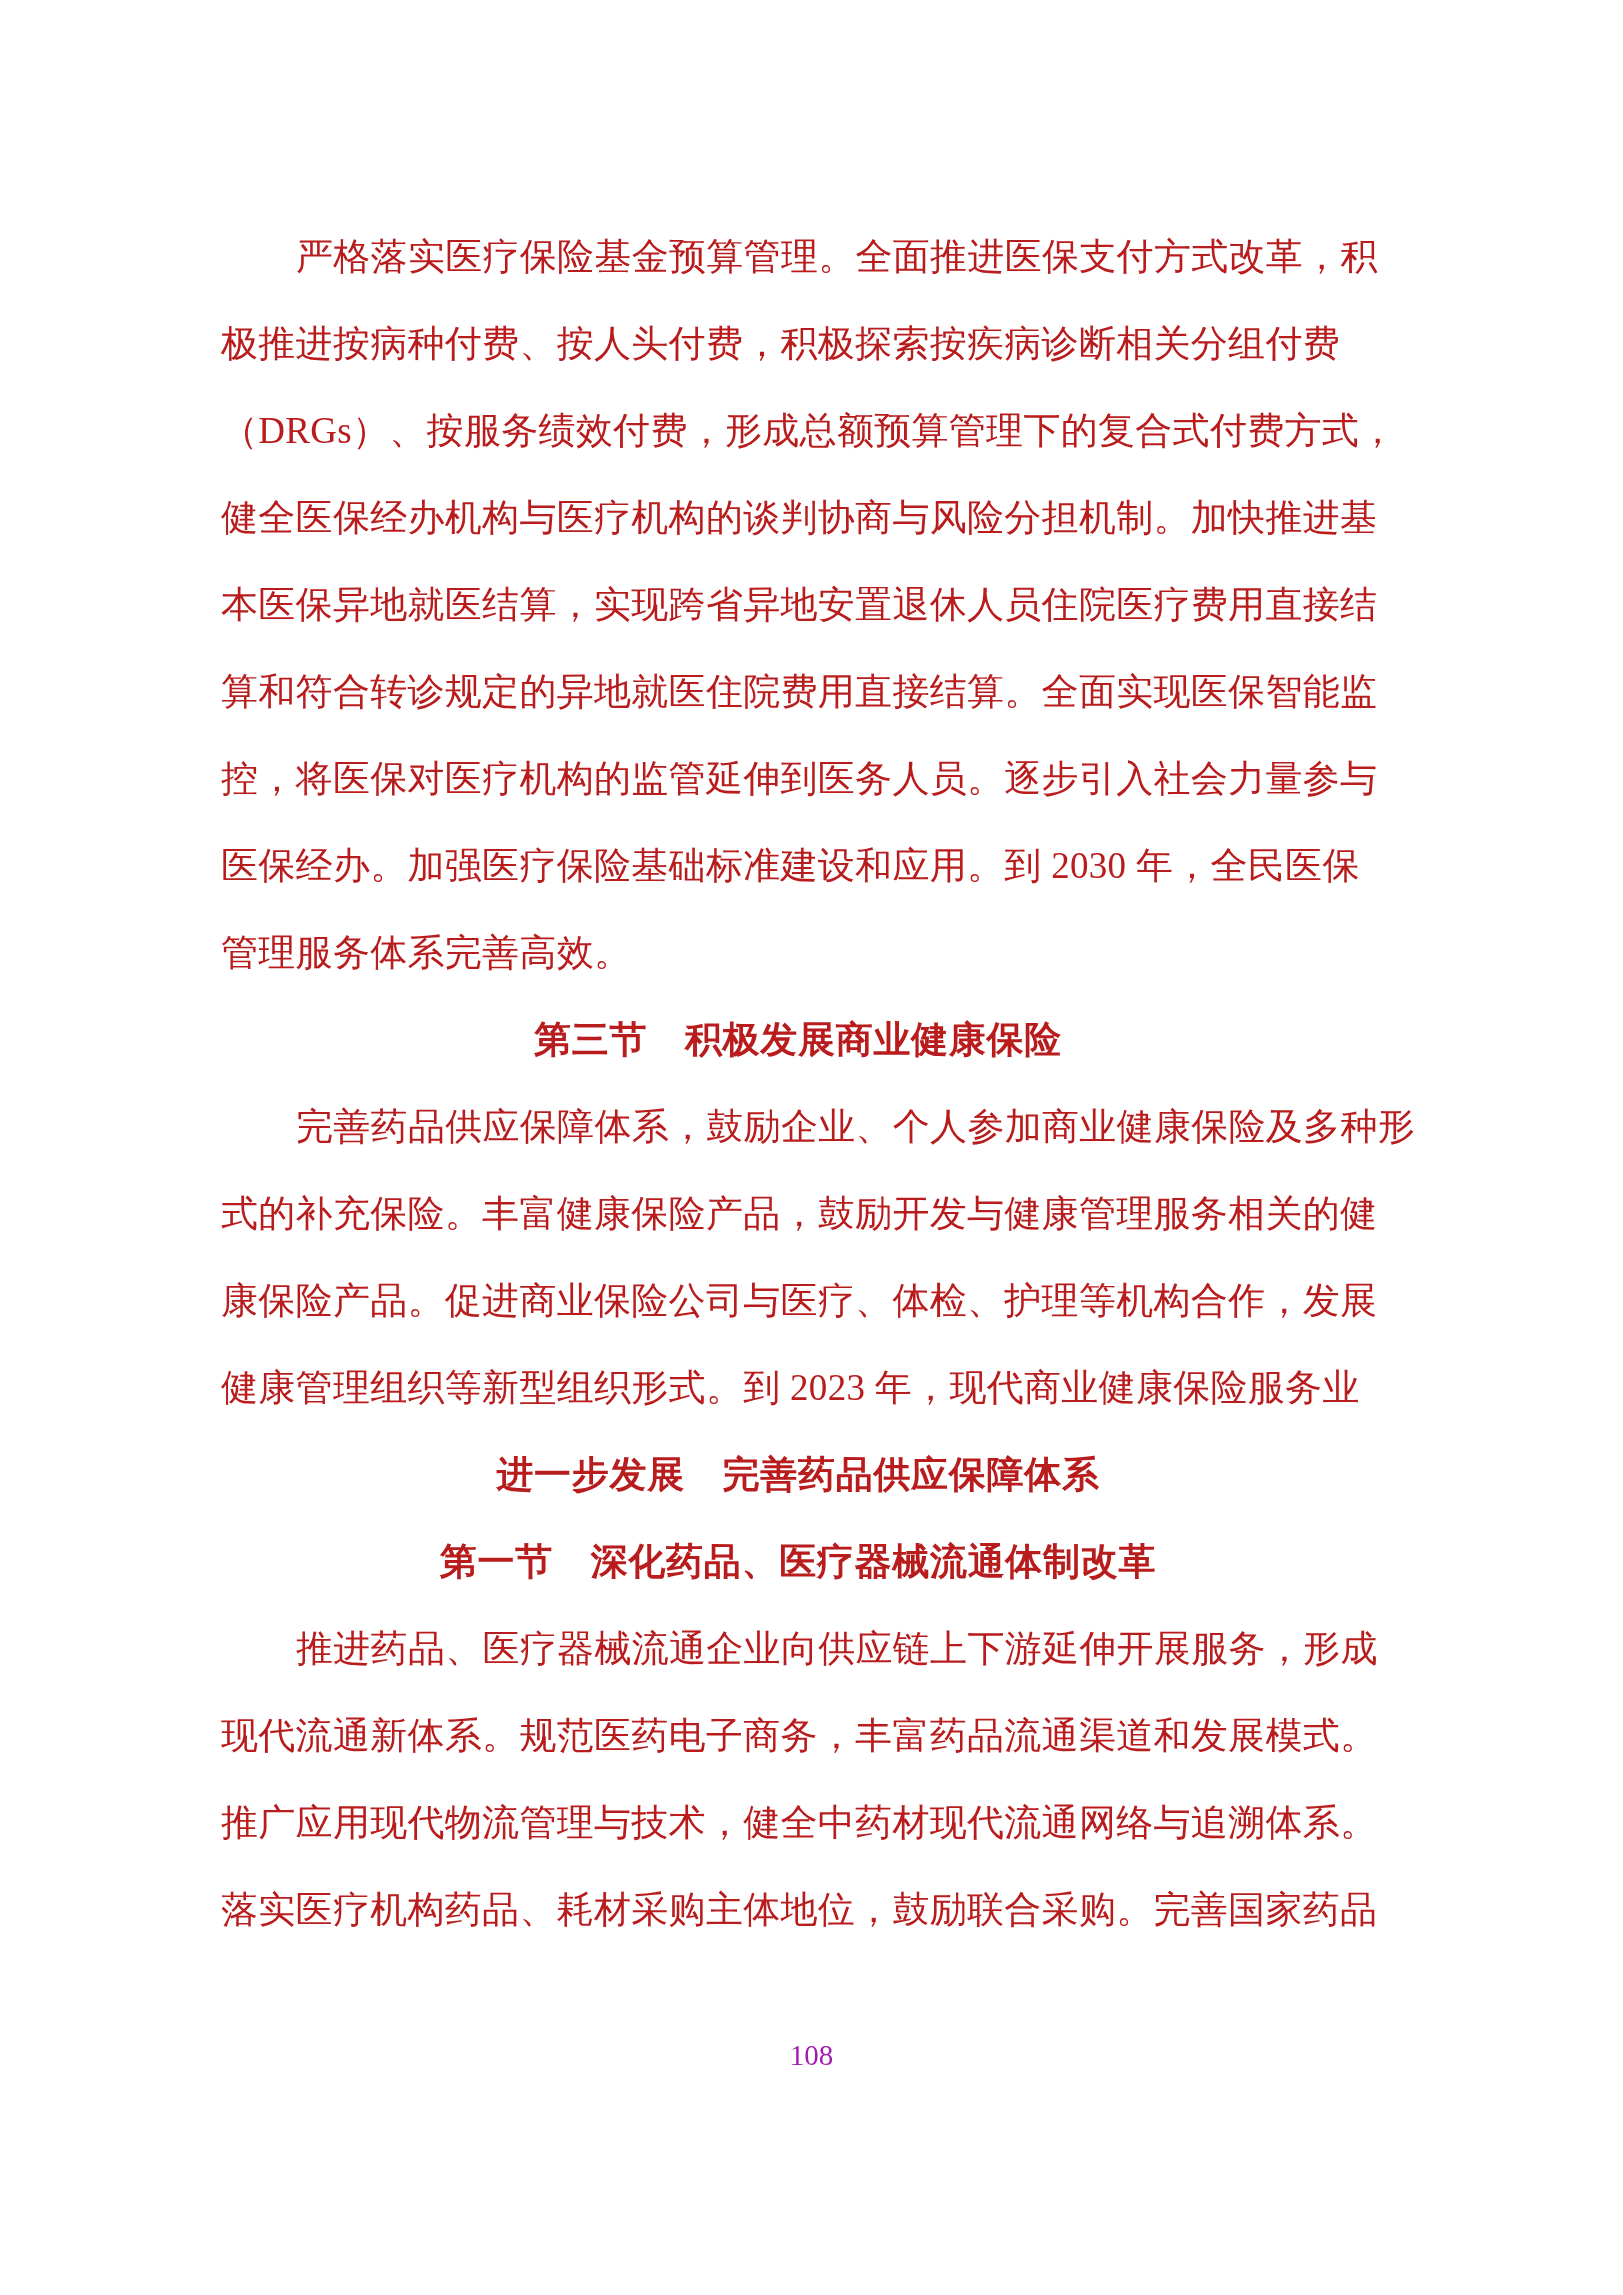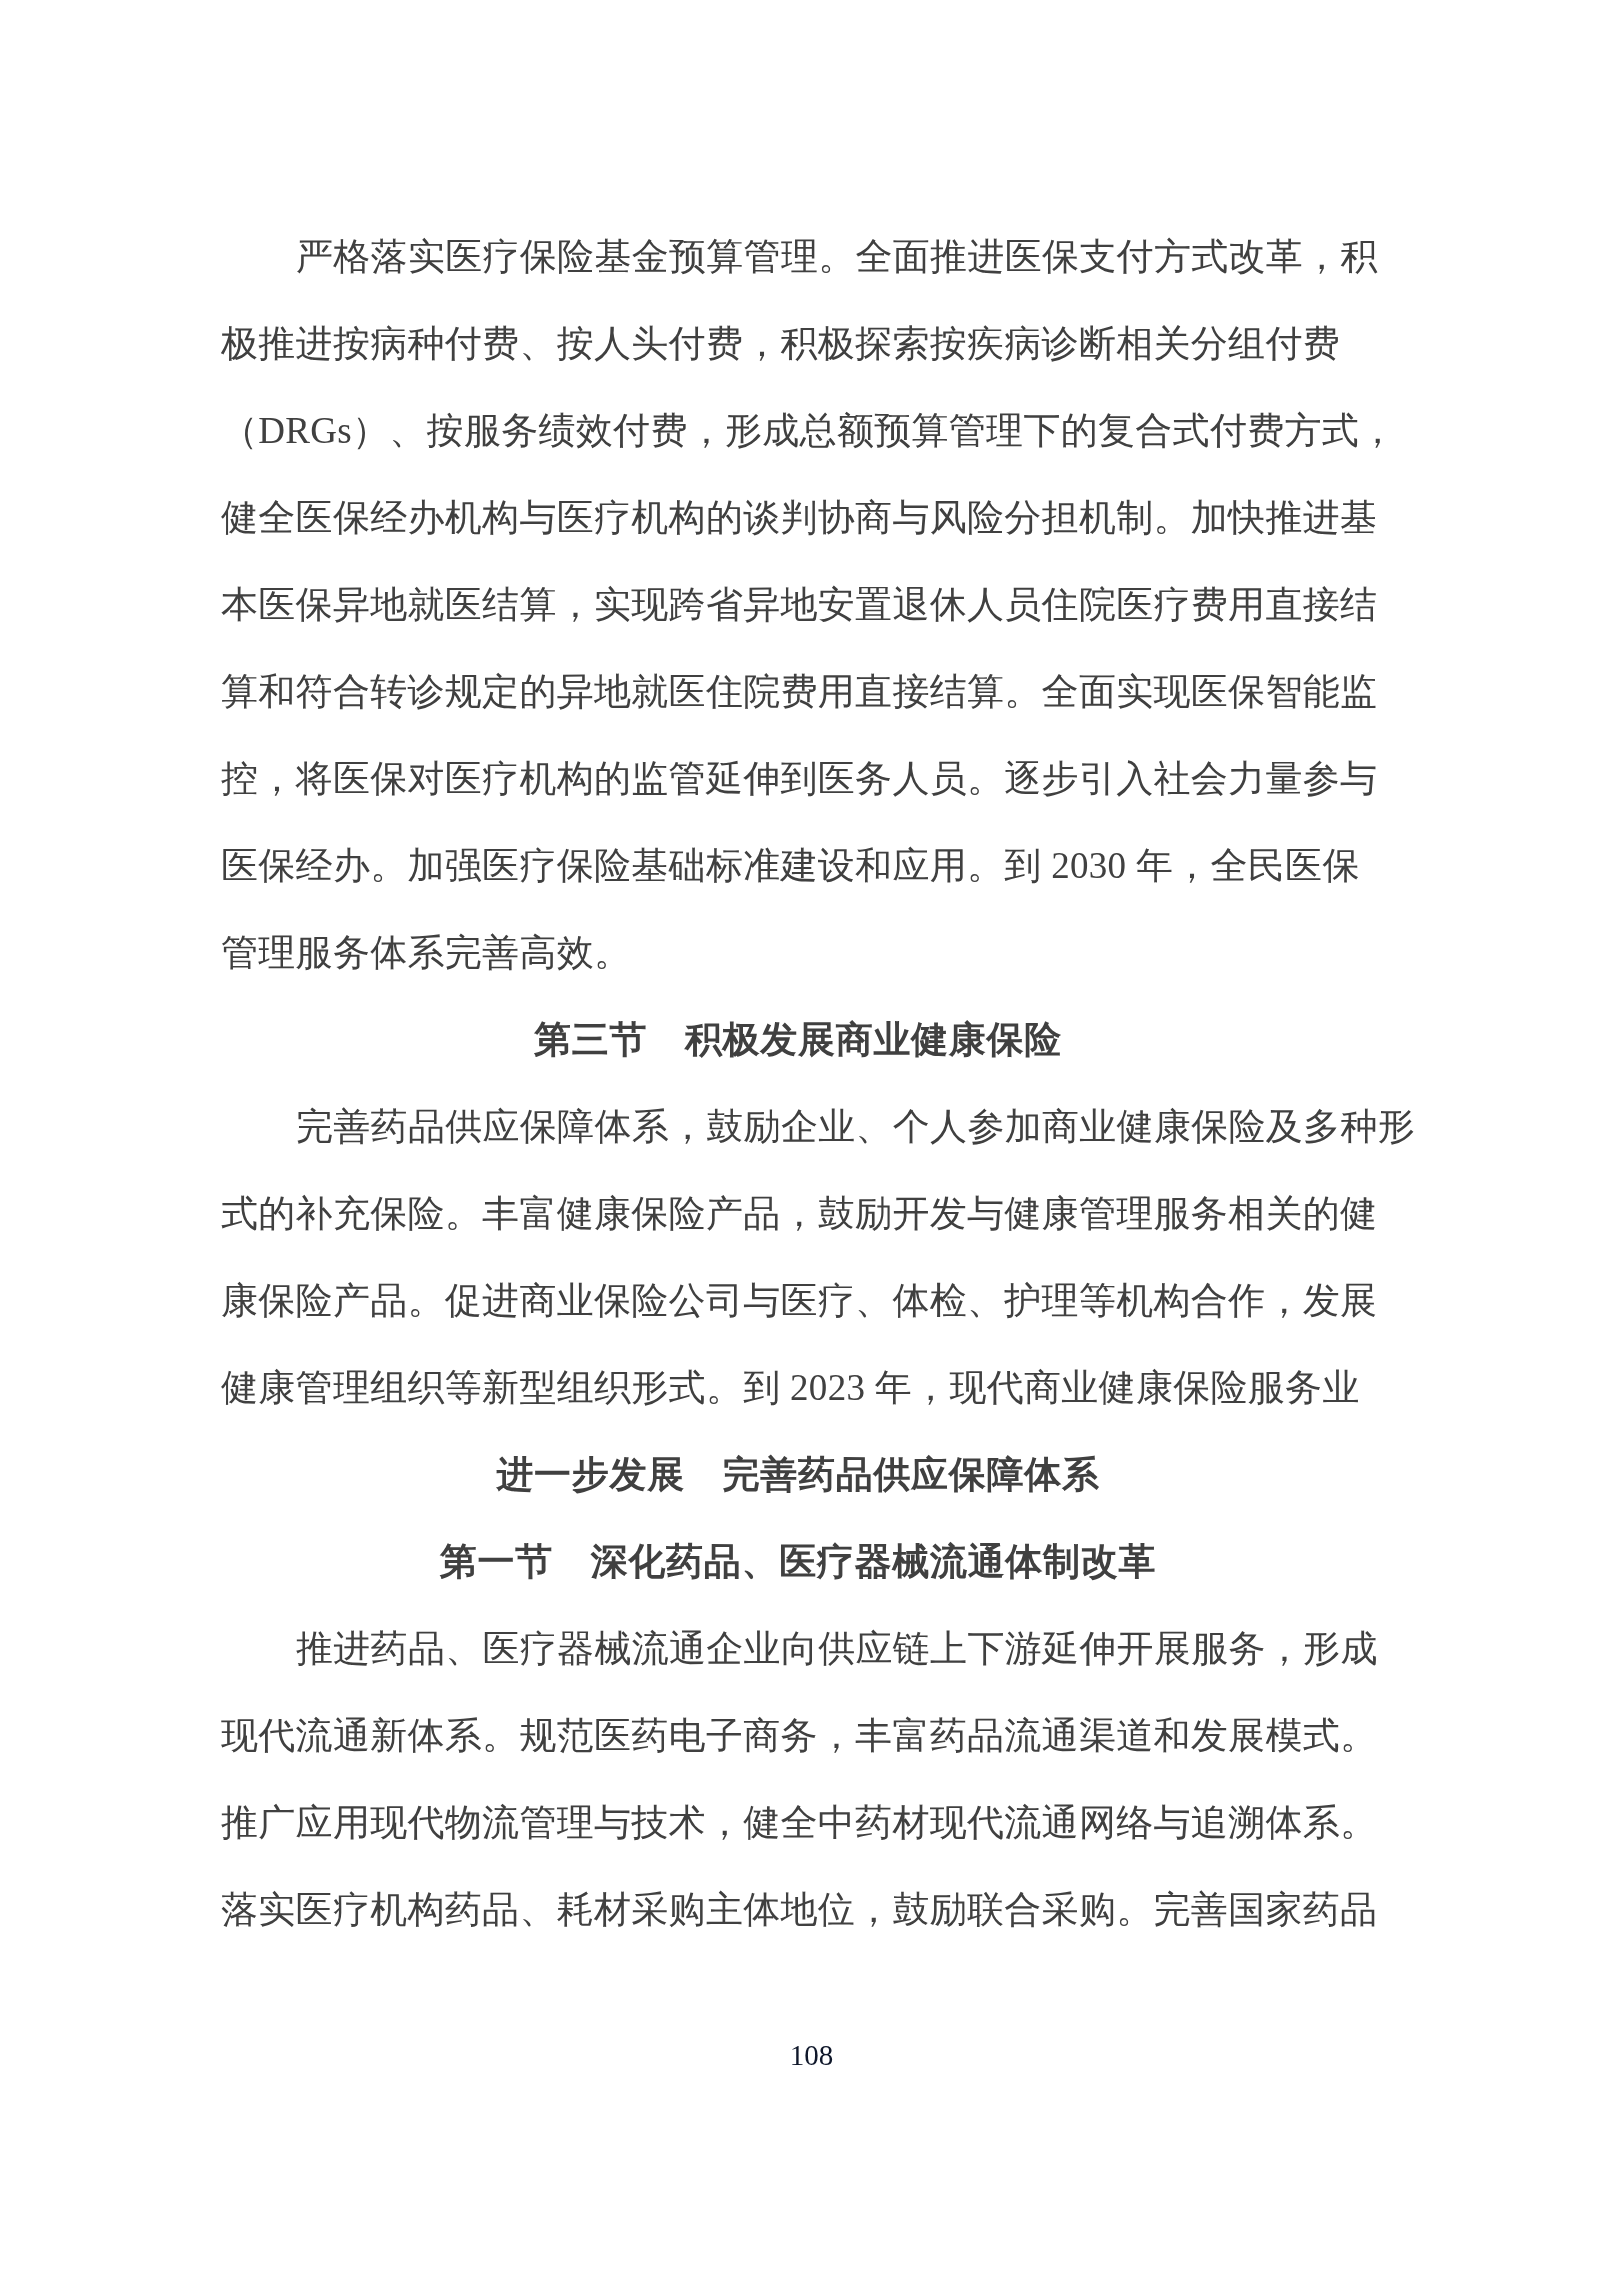--- a/index.html
+++ b/index.html
@@ -21,42 +21,42 @@
     left: 221px;
     top: 213px;
     width: 1171px;
   }
   .line {
     height: 87px;
     line-height: 87px;
     font-size: 37px;
     letter-spacing: 0.3px;
     white-space: pre;
-    color: #404040;
+    color: #b91c1c;
   }
   .indent {
     text-indent: 75px;
   }
   .heading {
     font-family: Liberation Sans, sans-serif;
     font-weight: 700;
     text-align: center;
     width: 1154px;
     letter-spacing: 0.7px;
   }
   .footer {
     position: absolute;
     left: 0;
     right: 0;
     top: 2036px;
     text-align: center;
     font-size: 29px;
     line-height: 39px;
     font-family: "Liberation Serif", serif;
-    color: #0f172a;
+    color: #a21caf;
   }
 </style>
 </head>
 <body>
 
 <div class="page">
   <div class="content">
 
     <div class="line indent">严格落实医疗保险基金预算管理。全面推进医保支付方式改革，积</div>
     <div class="line">极推进按病种付费、按人头付费，积极探索按疾病诊断相关分组付费</div>

